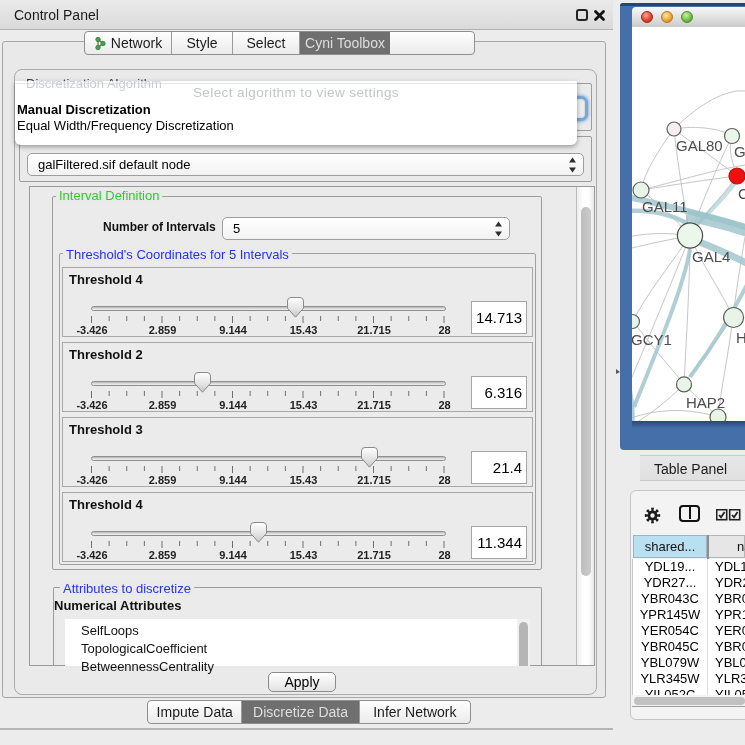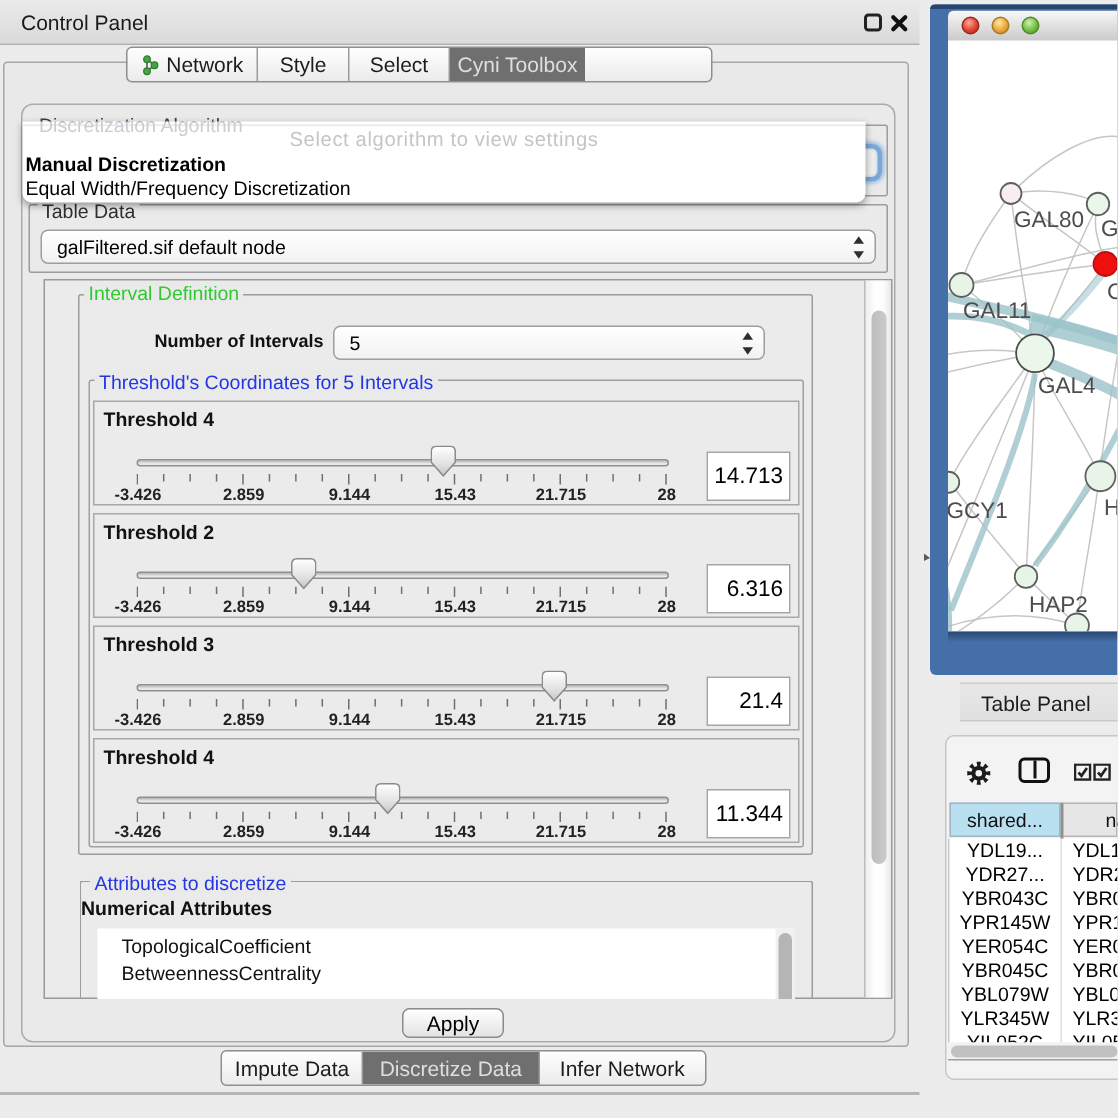--- a/index.html
+++ b/index.html
@@ -31,21 +31,21 @@
   font-size:13px; line-height:15px; color:#2f2f2f; white-space:nowrap; }
 
 
 .combo { position:absolute; background:linear-gradient(#ffffff,#f2f2f2);
   border:1px solid #9e9e9e; border-radius:5px; font-size:13px; color:#000;
   display:flex; align-items:center; }
 .combo .txt { padding-left:10px; }
 .combo svg { position:absolute; right:6px; top:50%; transform:translateY(-50%); }
 
 
-#popup { left:15px; top:81px; width:562px; height:54px;
+#popup { left:15px; top:81px; width:562px; height:64px;
   background:#fff;
   border-radius:0 0 6px 6px;
   box-shadow:0 2px 5px rgba(0,0,0,0.35); z-index:5; }
 #popup .hint { position:absolute; left:0; right:0; top:4px; text-align:center;
   color:#c2c5c9; font-size:13.5px; letter-spacing:0.4px; }
 #popup .r1 { position:absolute; left:2px; top:21px; font-weight:bold; font-size:13px; color:#000; }
 #popup .r2 { position:absolute; left:2px; top:37px; font-size:13px; color:#000; }
 
 
 #scrollpane { left:29px; top:186px; width:566px; height:480px;
@@ -385,20 +385,21 @@
     </svg>
     <div class="vfield">11.344</div>
   </div>
   </div>
 
 <div class="groupbox" style="left:53px; top:587px; width:489px; height:79px; border-bottom:none; border-radius:2px 2px 0 0;">
   <span class="gtitle" style="color:#2336e4; left:6px;">Attributes to discretize</span>
 </div>
 <div class="abs" style="left:54px; top:598px; font-size:13px; font-weight:bold; color:#111;">Numerical Attributes</div>
 <div class="abs" id="attrlist">
+  <div>SelfLoops</div>
   <div>TopologicalCoefficient</div>
   <div>BetweennessCentrality</div>
 </div>
 <div class="abs" id="listscroll"></div>
 <div class="abs" id="listthumb"></div>
 
 <div class="abs" id="apply">Apply</div>
 
 <div class="abs" id="bottabs">
   <div class="seg" style="width:95px">Impute Data</div>

